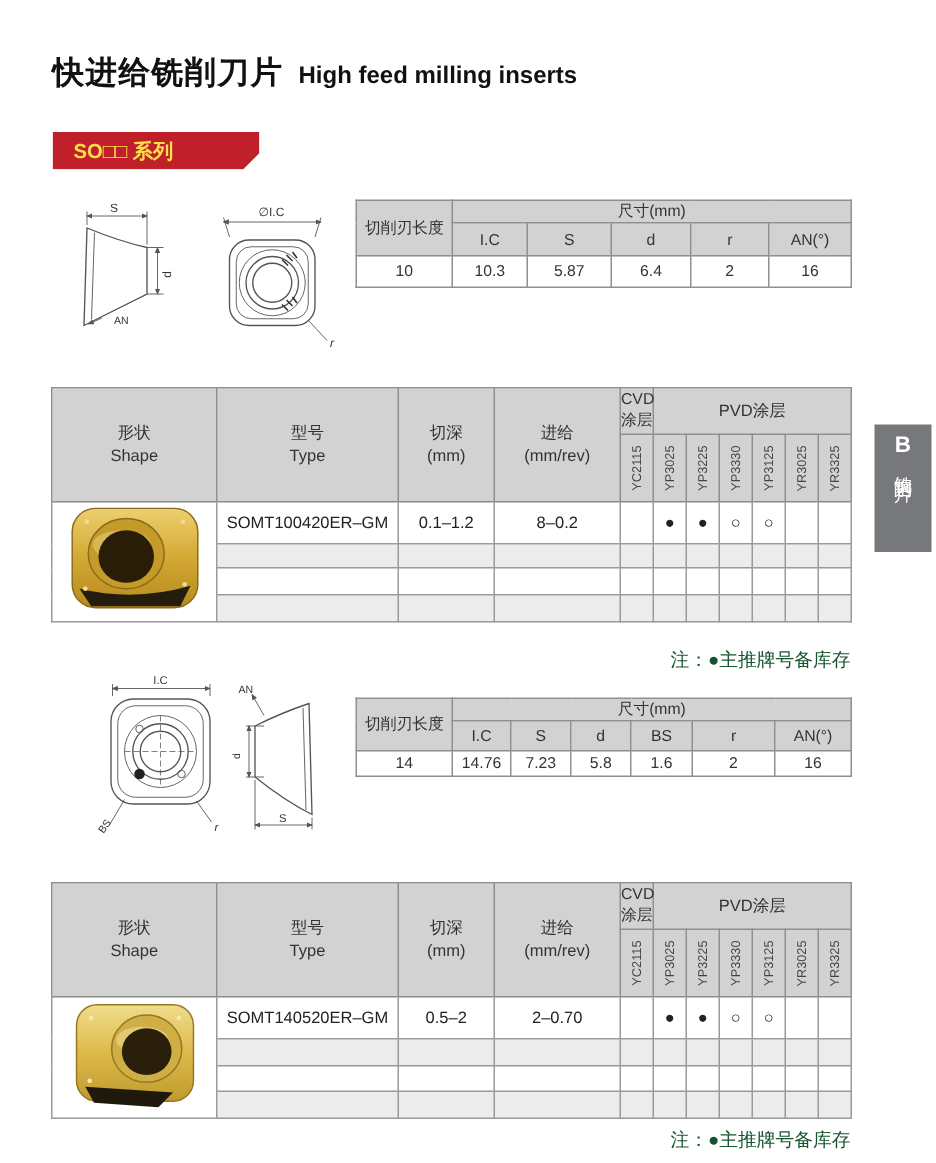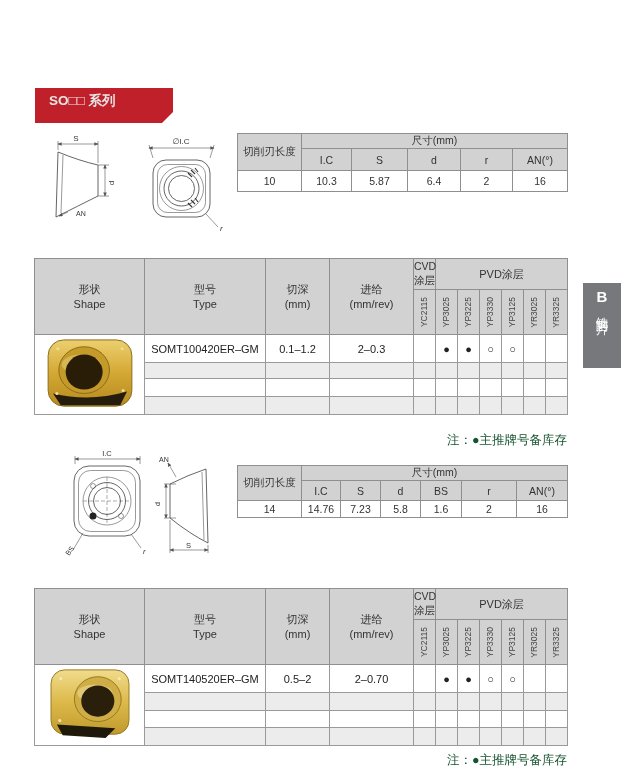--- a/index.html
+++ b/index.html
@@ -9,22 +9,22 @@
     overflow:hidden;
   }
 
   
   .title-row { position:absolute; left:35px; top:34px; display:flex; align-items:baseline; gap:10px; }
   .title-zh { font-size:21px; font-weight:bold; color:#111; letter-spacing:1px; }
   .title-en { font-size:16px; font-weight:bold; color:#111; }
 
   
   .banner {
-    position:absolute; left:35px; top:88px; width:138px; height:35px;
-    background:#c0202a; color:#e5e5e5; font-size:13.5px; font-weight:bold;
+    position:absolute; left:35px; top:88px; width:138px; height:25px;
+    background:#c0202a; color:#fde047; font-size:13.5px; font-weight:bold;
     line-height:25px; padding-left:14px; box-sizing:border-box;
     clip-path:polygon(0 0,100% 0,100% calc(100% - 11px),calc(100% - 11px) 100%,0 100%);
   }
 
   
   .side-tab {
     position:absolute; left:583px; top:283px; width:38px; height:85px;
     background:#77787b; color:#fff; display:flex; flex-direction:column;
     align-items:center; padding-top:6px; box-sizing:border-box;
   }
@@ -52,20 +52,22 @@
           font-size:12.5px; color:#14532d; }
 
   .drw { position:absolute; }
   .drw path, .drw line, .drw rect, .drw circle, .drw ellipse { vector-effect:non-scaling-stroke; }
   .drw text { font-family:"Liberation Sans",sans-serif; fill:#333; }
 </style>
 </head>
 <body>
 
 <div class="title-row">
+  <span class="title-zh">快进给铣削刀片</span>
+  <span class="title-en">High feed milling inserts</span>
 </div>
 
 <div class="banner">SO□□ 系列</div>
 
 <div class="side-tab">
   <div class="tab-letter">B</div>
   <div class="tab-label">铣削刀片</div>
 </div>
 
 <svg class="drw" style="left:38px;top:132px" width="195" height="105" viewBox="0 0 195 105">
@@ -222,21 +224,21 @@
         <ellipse cx="37" cy="28" rx="20" ry="10" fill="#f3e09a" opacity="0.4"></ellipse>
         <ellipse cx="40" cy="36" rx="19" ry="18" fill="#2a1d08"></ellipse>
         <circle cx="13" cy="12" r="1.6" fill="#f0dc9a"></circle>
             <circle cx="79" cy="12" r="1.6" fill="#f0dc9a"></circle>
         <circle cx="12" cy="58" r="1.6" fill="#f0dc9a"></circle>
             <circle cx="80" cy="55" r="1.6" fill="#f0dc9a"></circle>
       </svg>
     </td>
     <td>SOMT100420ER–GM</td>
     <td>0.1–1.2</td>
-    <td>2–0.3</td>
+    <td>8–0.2</td>
     <td class="coat"></td>
     <td class="coat">●</td>
     <td class="coat">●</td>
     <td class="coat">○</td>
     <td class="coat">○</td>
     <td class="coat"></td>
     <td class="coat"></td>
   </tr>
   <tr style="height:16px" class="alt">
     <td></td>

